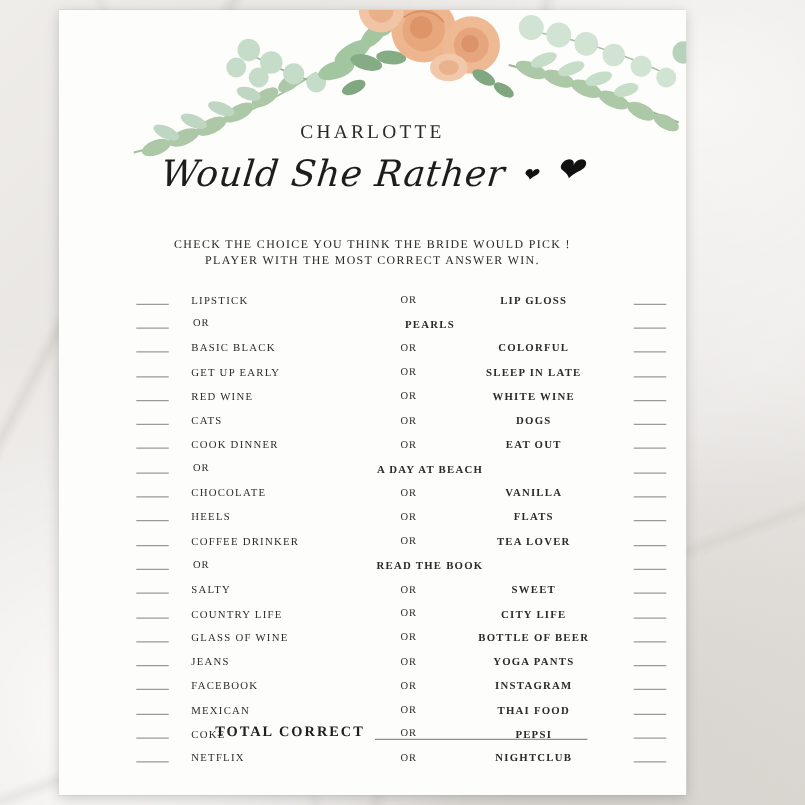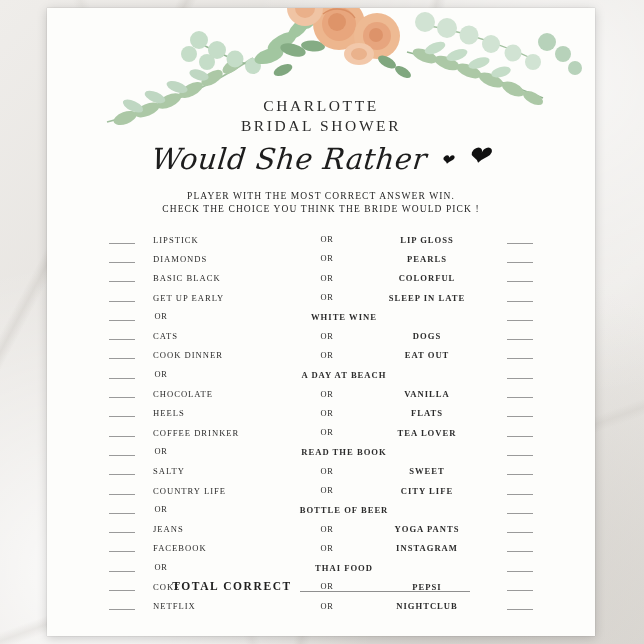--- a/index.html
+++ b/index.html
@@ -33,21 +33,21 @@
       linear-gradient(102deg, transparent 55%, rgba(185,181,175,0.22) 56%, transparent 57.2%),
       linear-gradient(160deg, transparent 72%, rgba(196,192,186,0.25) 73%, transparent 74%),
       linear-gradient(75deg, transparent 30%, rgba(205,201,196,0.20) 31%, transparent 32%);
   }
 
   
   #sheet {
     position: absolute;
     left: 47px;
     top: 8px;
-    width: 548px;
+    width: 502px;
     height: 628px;
     background: #fdfdfb;
     box-shadow: 0 2px 10px rgba(0,0,0,0.18), 0 0 1px rgba(0,0,0,0.25);
     overflow: hidden;
   }
 
   
   .floral {
     position: absolute;
     pointer-events: none;
@@ -284,66 +284,65 @@
       <g fill="#7aa379">
         <ellipse cx="340" cy="60" rx="10" ry="5" transform="rotate(30 340 60)"></ellipse>
         <ellipse cx="356" cy="70" rx="9" ry="4.5" transform="rotate(32 356 70)"></ellipse>
         <ellipse cx="236" cy="68" rx="10" ry="5" transform="rotate(-24 236 68)"></ellipse>
       </g>
     </g>
   </svg>
 
   <div class="header">
     <div class="title-line">CHARLOTTE</div>
-    <div class="title-line">BRIDAL SHOWER</div>
     <div class="script">
       <span>Would She Rather</span>
       <span class="hearts">
         <span class="heart-small">❤</span>
         <span class="heart-big">❤</span>
       </span>
     </div>
   </div>
 
   <div class="instructions">
+    <div>CHECK THE CHOICE YOU THINK THE BRIDE WOULD PICK !</div>
     <div>PLAYER WITH THE  MOST CORRECT ANSWER WIN.</div>
-    <div>CHECK THE CHOICE YOU THINK THE BRIDE WOULD PICK !</div>
   </div>
 
   <div class="rows" id="rows">
       <div class="row">
         <span class="blank"></span>
         <span class="opt-left">LIPSTICK</span>
         <span class="or">OR</span>
         <span class="opt-right">LIP GLOSS</span>
         <span class="blank-right"></span>
       </div>
       <div class="row">
         <span class="blank"></span>
-        <span class="opt-left">DIAMONDS</span>
         <span class="or">OR</span>
         <span class="opt-right">PEARLS</span>
         <span class="blank-right"></span>
       </div>
       <div class="row">
         <span class="blank"></span>
         <span class="opt-left">BASIC BLACK</span>
         <span class="or">OR</span>
         <span class="opt-right">COLORFUL</span>
         <span class="blank-right"></span>
       </div>
       <div class="row">
         <span class="blank"></span>
         <span class="opt-left">GET UP EARLY</span>
         <span class="or">OR</span>
         <span class="opt-right">SLEEP IN LATE</span>
         <span class="blank-right"></span>
       </div>
       <div class="row">
         <span class="blank"></span>
+        <span class="opt-left">RED WINE</span>
         <span class="or">OR</span>
         <span class="opt-right">WHITE WINE</span>
         <span class="blank-right"></span>
       </div>
       <div class="row">
         <span class="blank"></span>
         <span class="opt-left">CATS</span>
         <span class="or">OR</span>
         <span class="opt-right">DOGS</span>
         <span class="blank-right"></span>
@@ -397,40 +396,42 @@
       </div>
       <div class="row">
         <span class="blank"></span>
         <span class="opt-left">COUNTRY LIFE</span>
         <span class="or">OR</span>
         <span class="opt-right">CITY LIFE</span>
         <span class="blank-right"></span>
       </div>
       <div class="row">
         <span class="blank"></span>
+        <span class="opt-left">GLASS OF WINE</span>
         <span class="or">OR</span>
         <span class="opt-right">BOTTLE OF BEER</span>
         <span class="blank-right"></span>
       </div>
       <div class="row">
         <span class="blank"></span>
         <span class="opt-left">JEANS</span>
         <span class="or">OR</span>
         <span class="opt-right">YOGA PANTS</span>
         <span class="blank-right"></span>
       </div>
       <div class="row">
         <span class="blank"></span>
         <span class="opt-left">FACEBOOK</span>
         <span class="or">OR</span>
         <span class="opt-right">INSTAGRAM</span>
         <span class="blank-right"></span>
       </div>
       <div class="row">
         <span class="blank"></span>
+        <span class="opt-left">MEXICAN</span>
         <span class="or">OR</span>
         <span class="opt-right">THAI FOOD</span>
         <span class="blank-right"></span>
       </div>
       <div class="row">
         <span class="blank"></span>
         <span class="opt-left">COKE</span>
         <span class="or">OR</span>
         <span class="opt-right">PEPSI</span>
         <span class="blank-right"></span>

